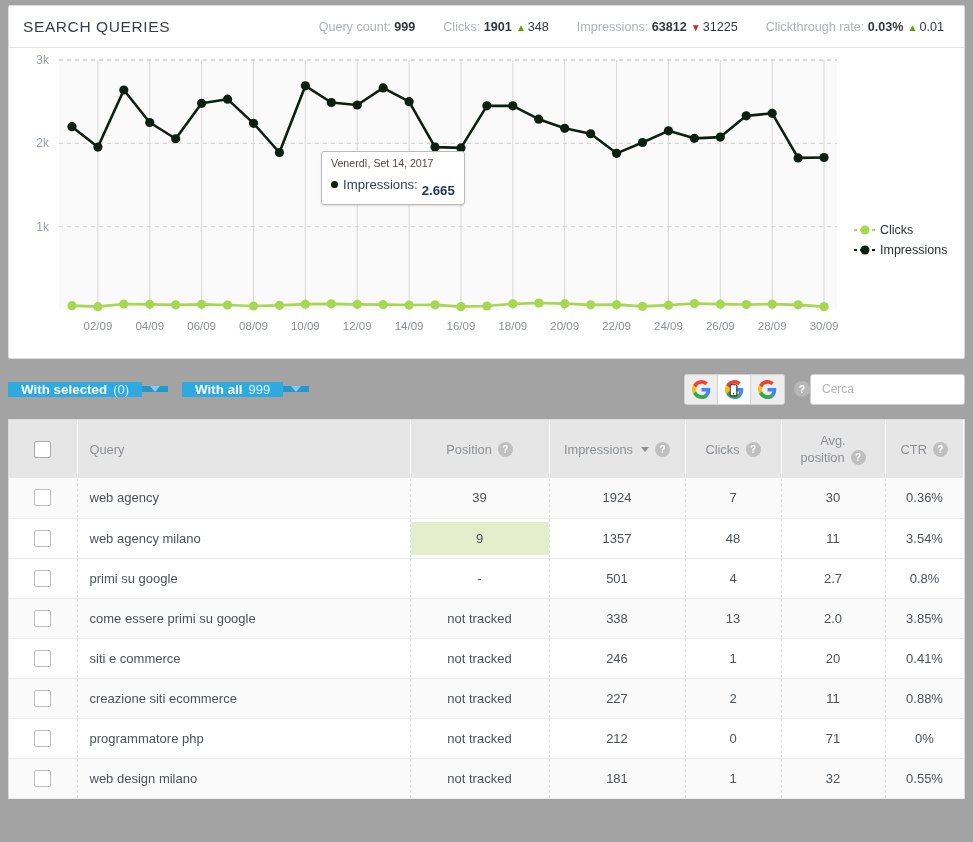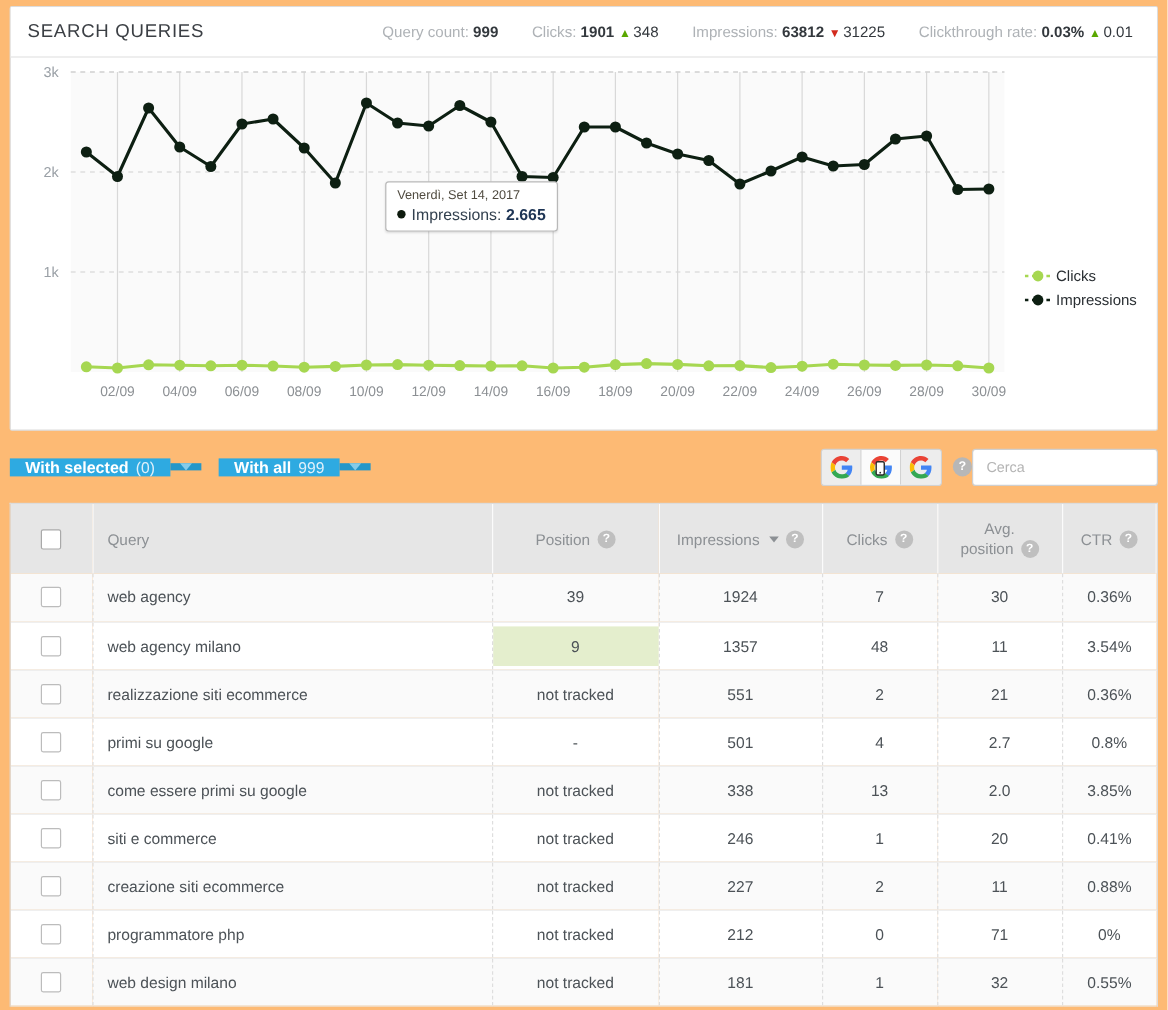--- a/index.html
+++ b/index.html
@@ -6,21 +6,21 @@
   html, body {
     margin: 0; padding: 0;
     background: #ffffff;
     font-family: "Liberation Sans", sans-serif;
     color: #3a3f44;
   }
   #app {
     width: 973px; height: 842px;
     position: relative;
     overflow: hidden;
-    background: #fdba74;
+    background: #a3a3a3;
   }
 
   
   .panel {
     margin: 5px 8px 0 8px;
     border: 1px solid #dcdcdc;
     background: #fff;
     border-radius: 2px;
   }
   .panel-header {
@@ -81,21 +81,21 @@
     white-space: nowrap;
     z-index: 5;
   }
   .tooltip-date { font-size: 10.6px; color: #4f4a3f; margin-bottom: 2px; }
   .tooltip-row { font-size: 13.2px; color: #2f3c55; display: flex; align-items: center; }
   .tt-dot {
     width: 7px; height: 7px; border-radius: 50%;
     background: #0d1a0d; display: inline-block; margin-right: 5px;
   }
   .tt-series { color: #33414f; }
-  .tt-val { font-weight: bold; color: #1d3454; margin-left: 4px; }
+  .tt-val { font-weight: bold; color: #1d3454; margin-left: 4px; margin-top: 12px; }
 
   
   .toolbar {
     margin: 14px 8px 0 8px;
     height: 32px;
     display: flex;
     align-items: center;
     position: relative;
   }
   .btn-split {
@@ -519,29 +519,20 @@
             <td class="c-check"><span class="cb"></span></td>
             <td class="c-query">web agency milano</td>
             <td class="c-num hl">
               <span class="pill">9</span>
             </td>
             <td class="c-num">1357</td>
             <td class="c-num">48</td>
             <td class="c-num">11</td>
             <td class="c-num">3.54%</td>
           </tr>
-          <tr class="row-odd">
-            <td class="c-check"><span class="cb"></span></td>
-            <td class="c-query">realizzazione siti ecommerce</td>
-            <td class="c-num">not tracked</td>
-            <td class="c-num">551</td>
-            <td class="c-num">2</td>
-            <td class="c-num">21</td>
-            <td class="c-num">0.36%</td>
-          </tr>
           <tr class="row-even">
             <td class="c-check"><span class="cb"></span></td>
             <td class="c-query">primi su google</td>
             <td class="c-num">-</td>
             <td class="c-num">501</td>
             <td class="c-num">4</td>
             <td class="c-num">2.7</td>
             <td class="c-num">0.8%</td>
           </tr>
           <tr class="row-odd">

